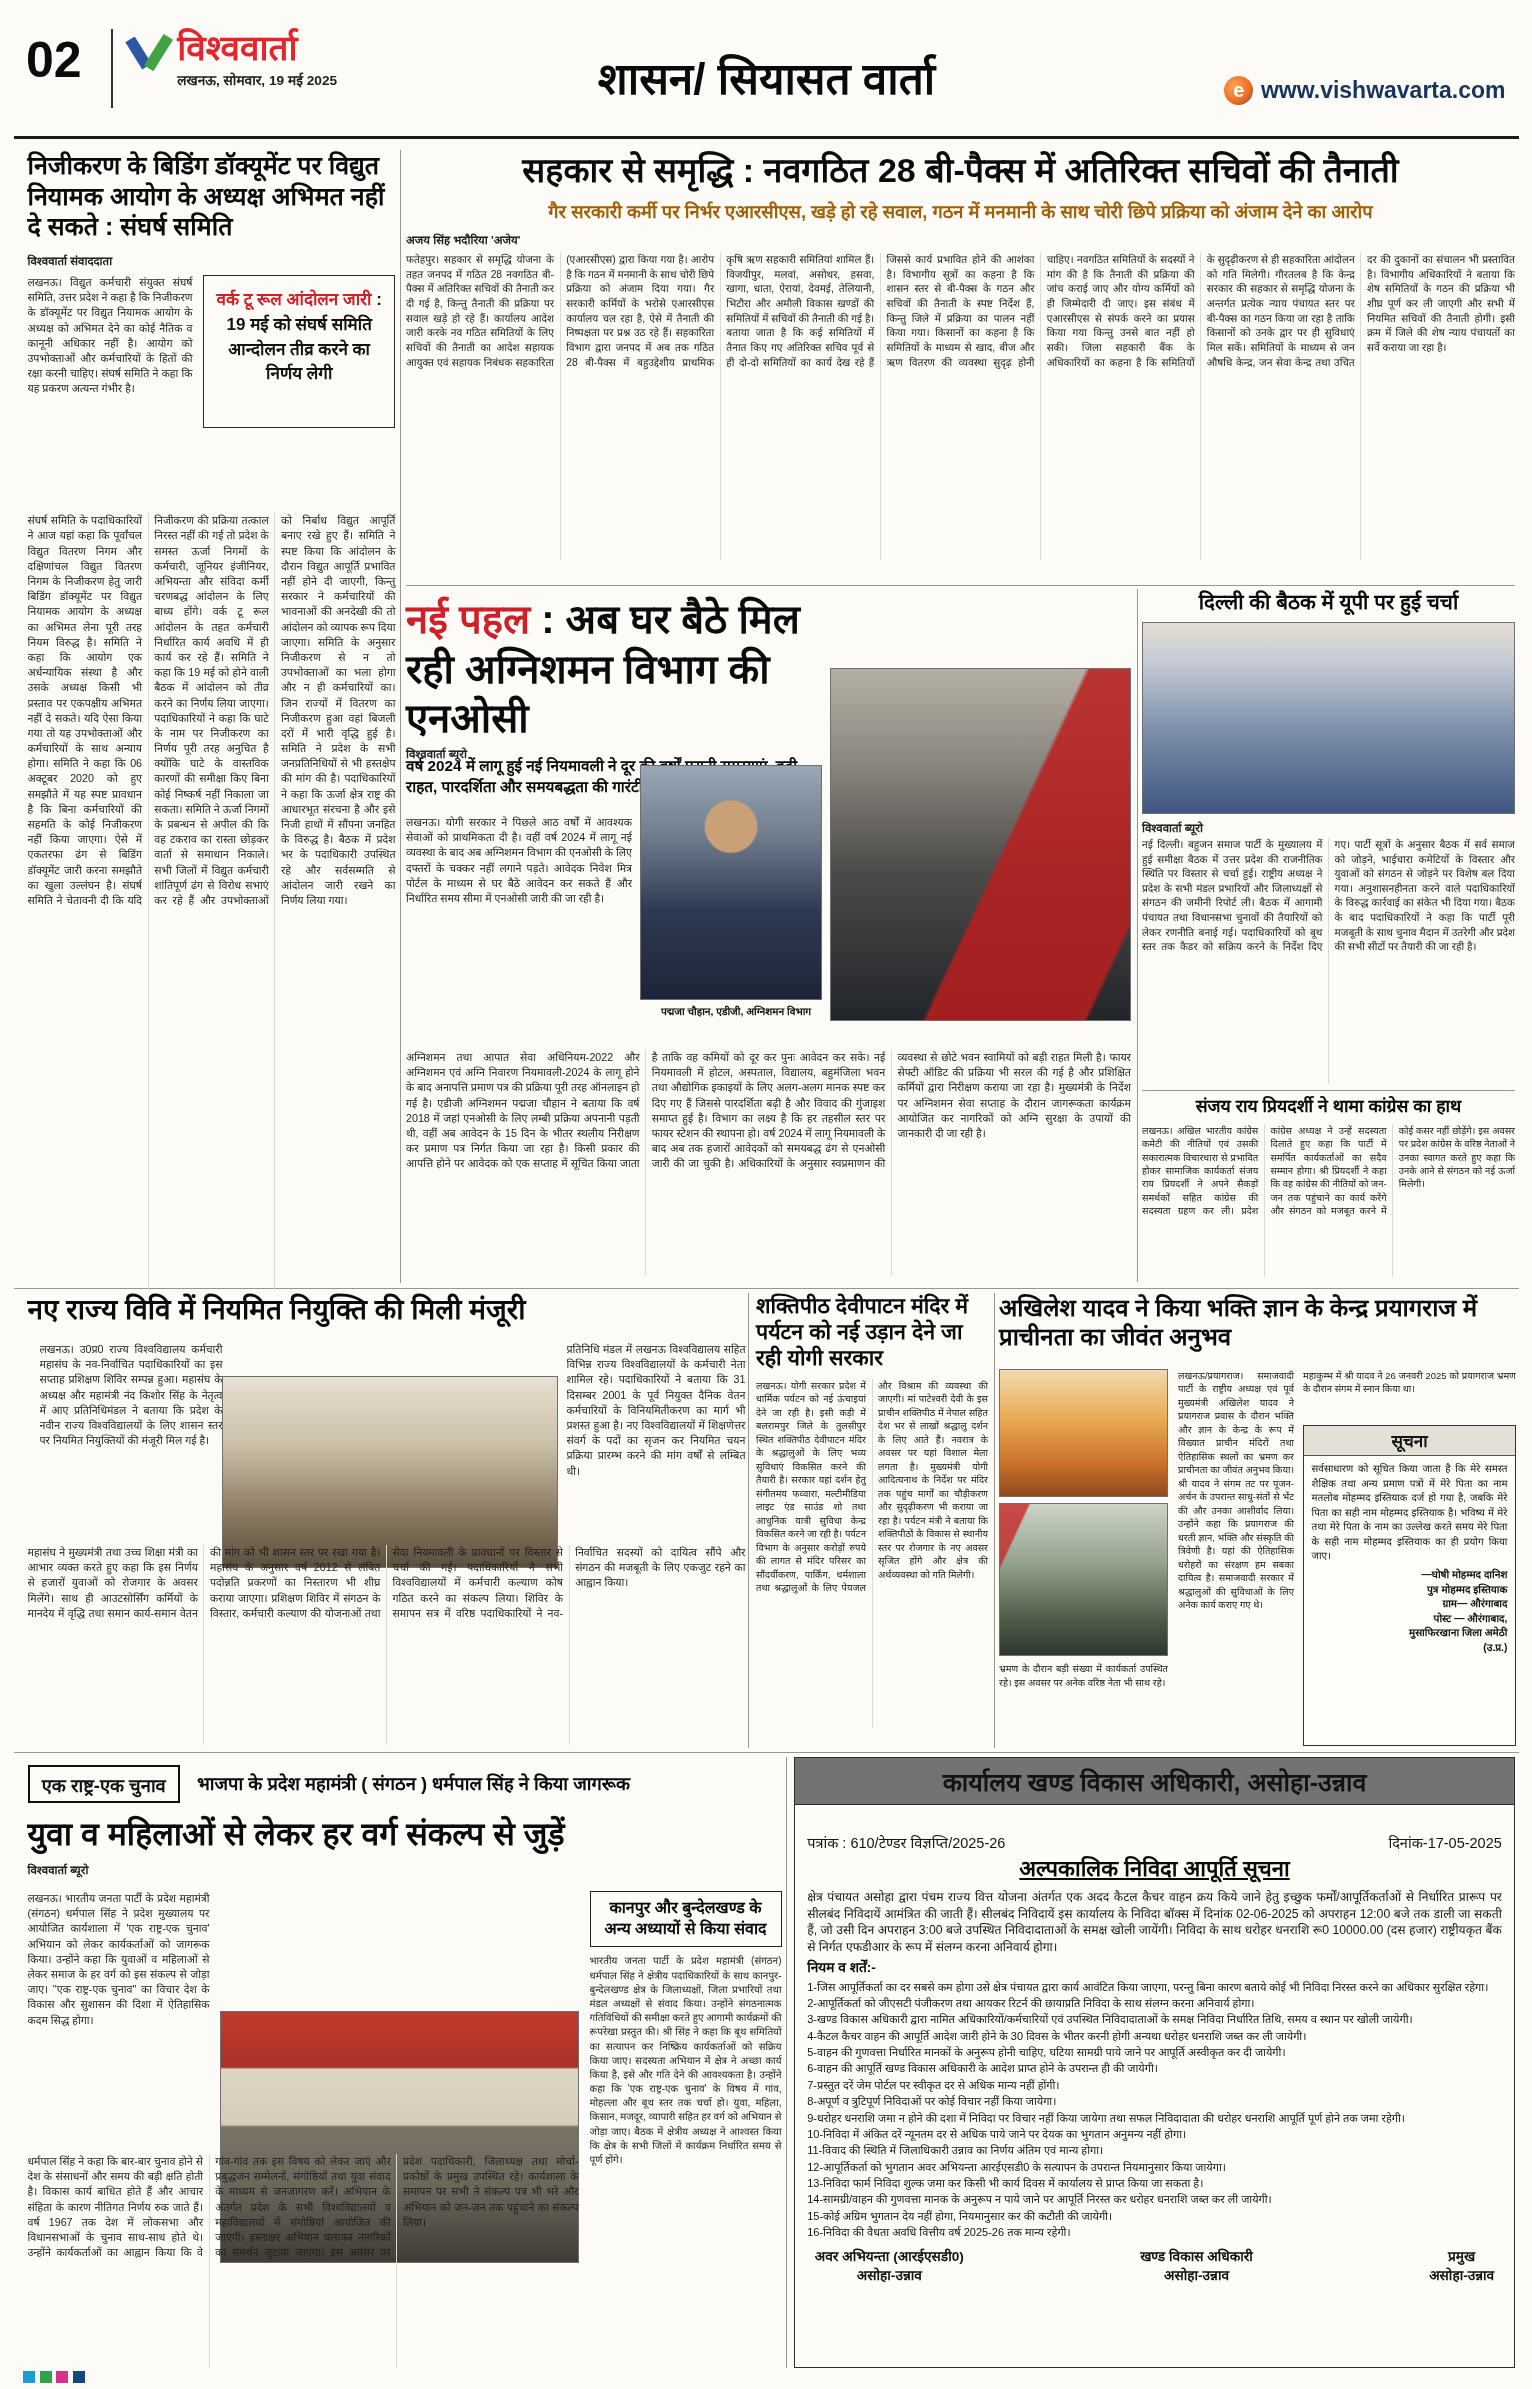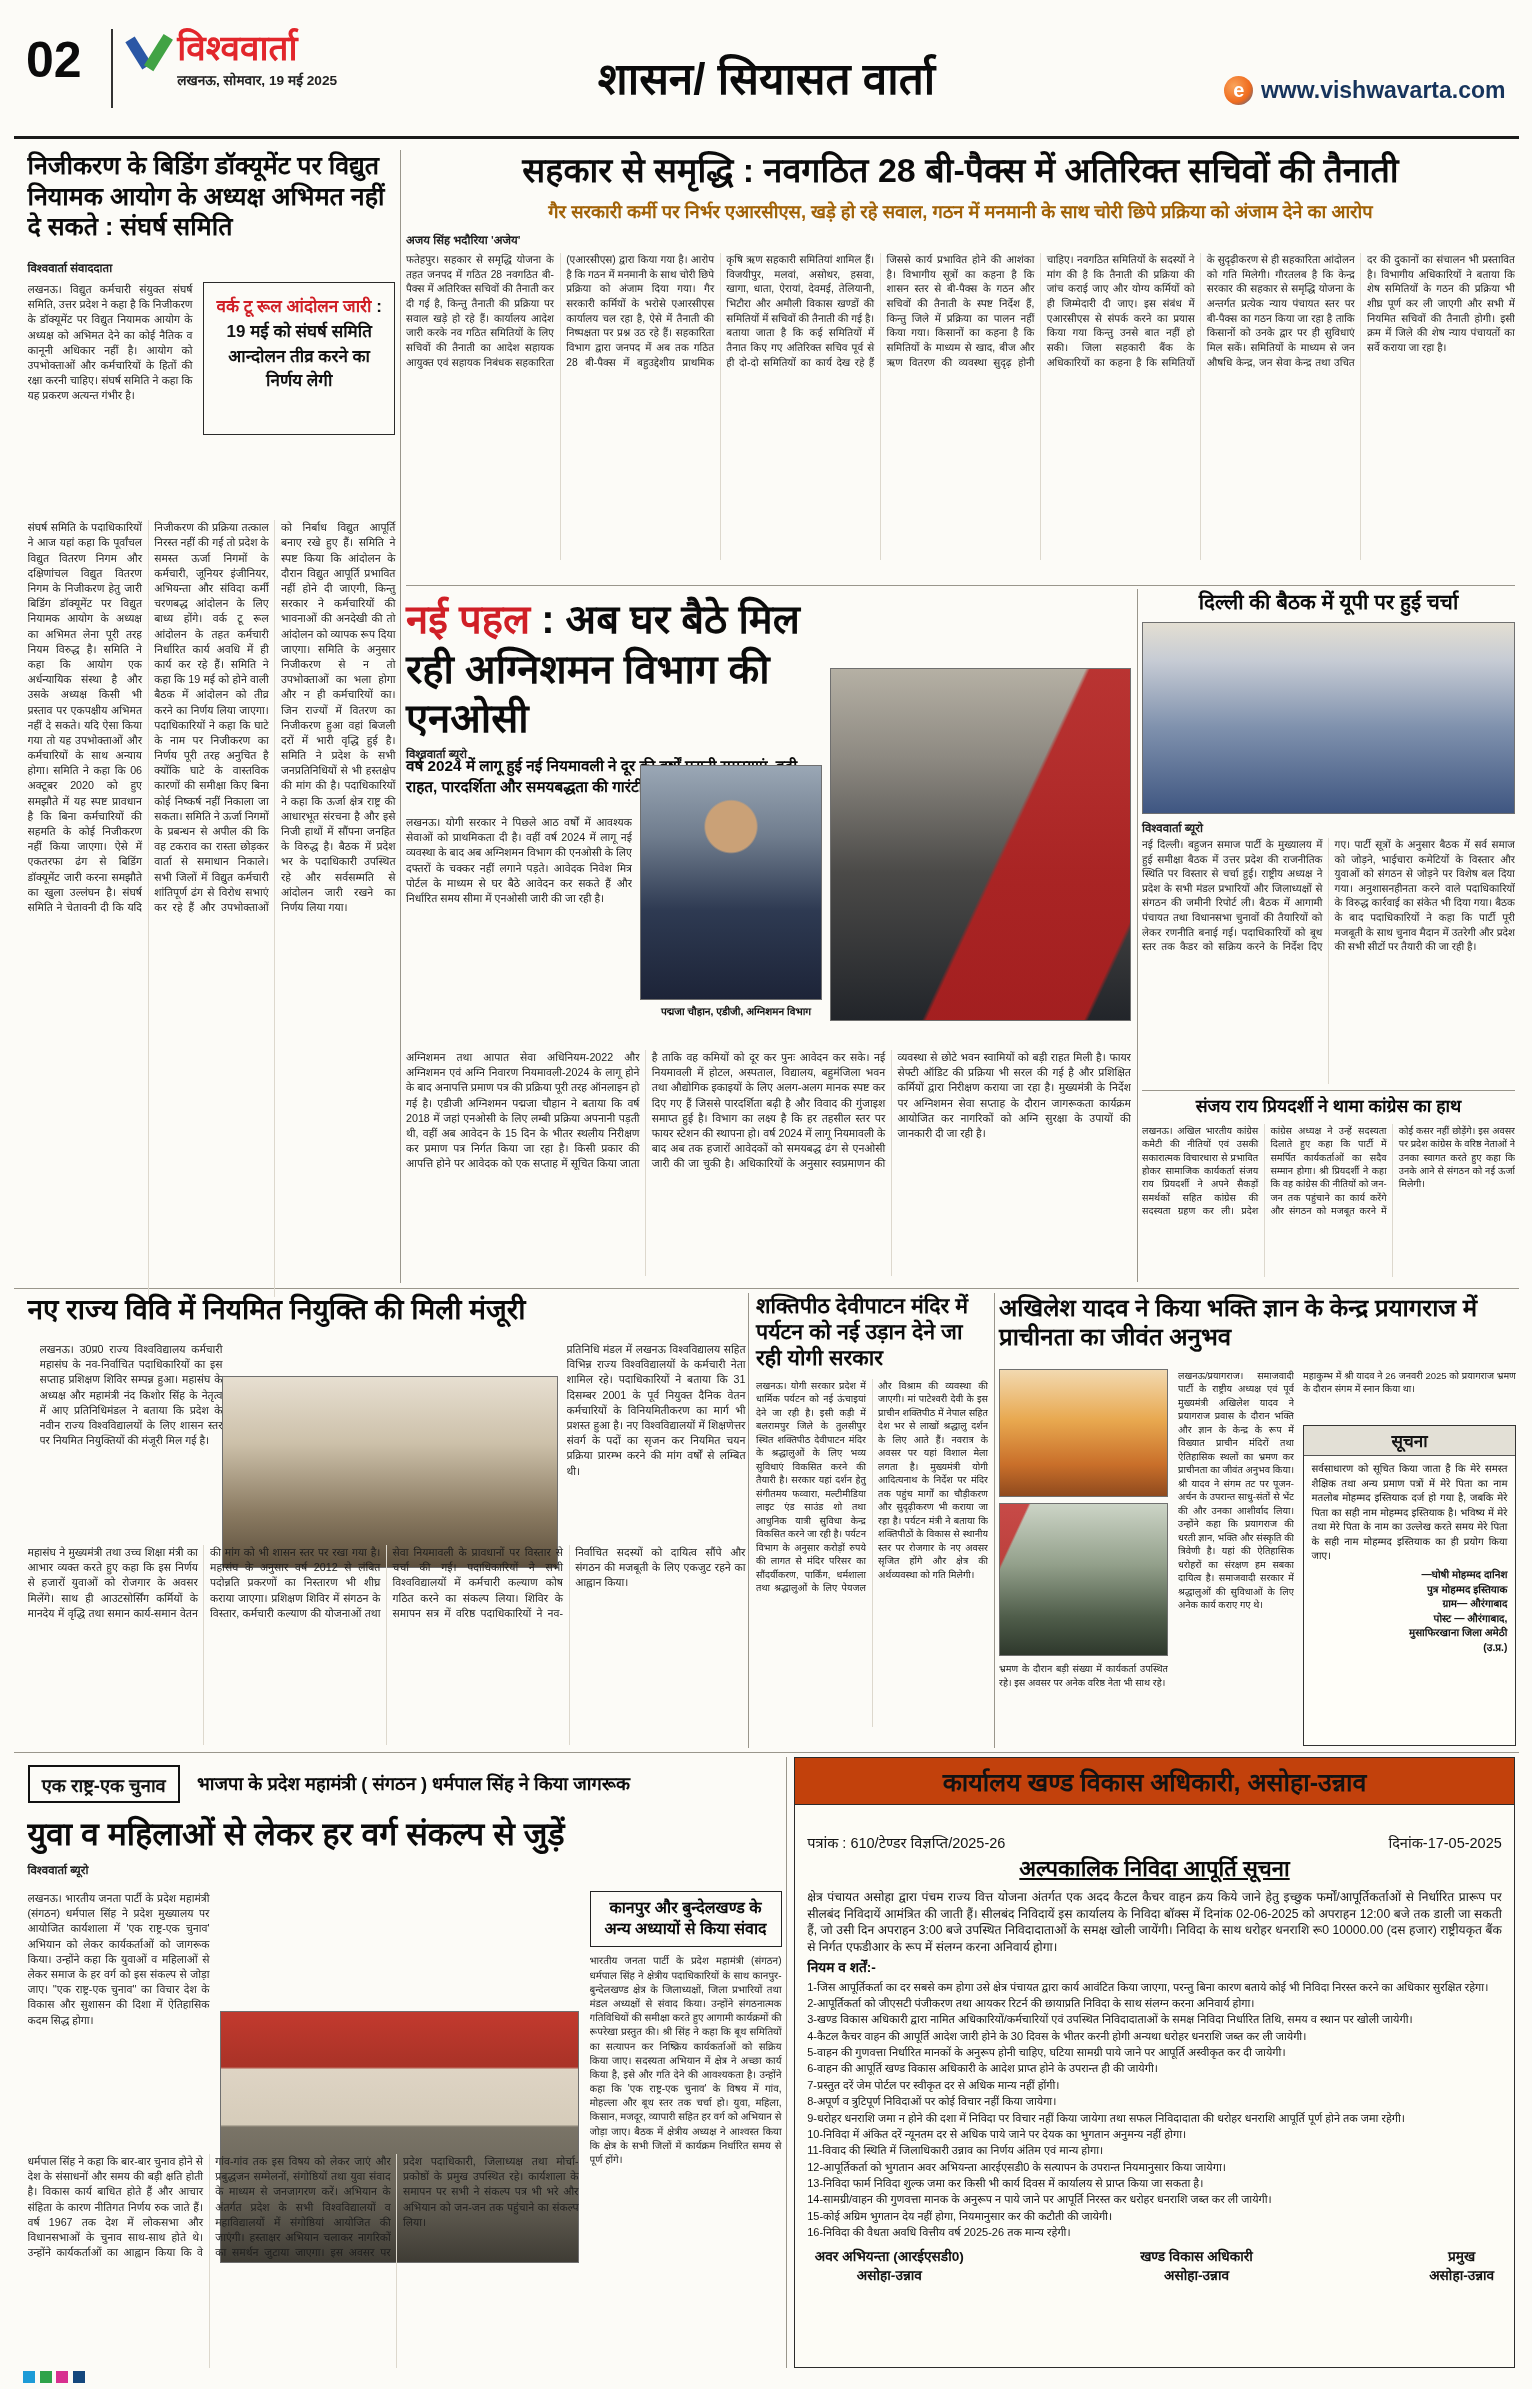--- a/index.html
+++ b/index.html
@@ -29,21 +29,21 @@
   .ph-univ { background:linear-gradient(180deg,#e7dfd1 0%,#ccc0a9 35%,#8a7a61 72%,#5c4f3d 100%); }
   .ph-saffron { background:linear-gradient(180deg,#f2d9b0 0%,#e8a84f 40%,#c96f2a 75%,#8f4a1e 100%); }
   .ph-flags { background:linear-gradient(115deg, rgba(198,40,40,.8) 0 12%, rgba(0,0,0,0) 13%),
               linear-gradient(180deg,#ccd4c6 0%,#93a08b 40%,#4f5d4a 75%,#2e382c 100%); }
   .ph-rally { background:linear-gradient(180deg,#c23a2e 0%,#a93227 22%,#ded4c4 23%,#d6ccba 45%,#7a7467 46%,#6b665a 70%,#3f3c35 100%); }
   .notice-box { border:1.5px solid #333; background:#fffef9; }
   .notice-title { background:#e3e0d6; border-bottom:0.8px solid #555; font-weight:700; font-size:17px; text-align:center; padding:3.1px 0; }
   .notice-body { font-size:10px; line-height:1.45; text-align:justify; padding:6.1px 7.6px 3.1px; }
   .notice-sign { white-space:pre-line; text-align:right; font-weight:700; font-size:10.3px; padding:1.5px 7.6px 6.1px; line-height:1.4; }
   .tender { border:1.5px solid #2c2c2c; background:#fdfcf6; overflow:hidden; }
-  .tender-office { background:#c2410c; border-bottom:1.5px solid #2c2c2c; font-weight:700; font-size:25px; text-align:center; padding:6.1px 0; }
+  .tender-office { background:#737373; border-bottom:1.5px solid #2c2c2c; font-weight:700; font-size:25px; text-align:center; padding:6.1px 0; }
   .tender-inner { padding:7.6px 12.2px 6.1px;margin-top:19px; }
   .rule-item { font-size:11px; line-height:1.28; text-align:justify; margin-bottom:2.3px; }
   .sig-item { white-space:pre-line; text-align:center; font-weight:700; font-size:13.7px; line-height:1.35; }
   .kicker-box { border:2.3px solid #111; font-weight:700; font-size:18.3px; padding:4.6px 12.2px; display:inline-block; }
   .mark { position:absolute; width:12.2px; height:12.2px; }
 </style>
 </head>
 <body>
 
 <div class="page">
@@ -74,21 +74,21 @@
   <div class="vrule" style="left:1137px;top:589px;height:693px;"></div>
   <div class="hrule" style="left:1142px;top:1090px;width:373px;"></div>
   <div class="hrule" style="left:13.7px;top:1288px;width:1505px;"></div>
   <div class="vrule" style="left:748px;top:1293px;height:455px;"></div>
   <div class="vrule" style="left:994px;top:1293px;height:455px;"></div>
   <div class="hrule" style="left:13.7px;top:1752px;width:1505px;"></div>
   <div class="vrule" style="left:786px;top:1757px;height:611px;"></div>
 
   <section class="abs" style="left:27.5px;top:150px;width:368px;height:1133px;">
     <h2 class="hl" style="font-size:25px;">निजीकरण के बिडिंग डॉक्यूमेंट पर विद्युत नियामक आयोग के अध्यक्ष अभिमत नहीं दे सकते : संघर्ष समिति</h2>
-    <div class="byline" style="margin-top:18px;">विश्ववार्ता संवाददाता</div>
+    <div class="byline" style="margin-top:11px;">विश्ववार्ता संवाददाता</div>
     <div style="display:flex;gap:10.7px;margin-top:7.6px;">
       <div class="body-text" style="width:165px;height:229px;">लखनऊ। विद्युत कर्मचारी संयुक्त संघर्ष समिति, उत्तर प्रदेश ने कहा है कि निजीकरण के डॉक्यूमेंट पर विद्युत नियामक आयोग के अध्यक्ष को अभिमत देने का कोई नैतिक व कानूनी अधिकार नहीं है। आयोग को उपभोक्ताओं और कर्मचारियों के हितों की रक्षा करनी चाहिए। संघर्ष समिति ने कहा कि यह प्रकरण अत्यन्त गंभीर है।</div>
       <div style="width:192px;height:153px;border:1.5px solid #2a2a2a;padding:12.2px 9.2px;text-align:center;line-height:1.45;">
         <span style="color:#d01f26;font-weight:700;font-size:17px;">वर्क टू रूल आंदोलन जारी </span><span style="font-weight:700;font-size:17px;">: 19 मई को संघर्ष समिति आन्दोलन तीव्र करने का निर्णय लेगी</span>
       </div>
     </div>
     <div class="body-text" style="margin-top:9.2px;height:777px;column-count:3;">संघर्ष समिति के पदाधिकारियों ने आज यहां कहा कि पूर्वांचल विद्युत वितरण निगम और दक्षिणांचल विद्युत वितरण निगम के निजीकरण हेतु जारी बिडिंग डॉक्यूमेंट पर विद्युत नियामक आयोग के अध्यक्ष का अभिमत लेना पूरी तरह नियम विरुद्ध है। समिति ने कहा कि आयोग एक अर्धन्यायिक संस्था है और उसके अध्यक्ष किसी भी प्रस्ताव पर एकपक्षीय अभिमत नहीं दे सकते। यदि ऐसा किया गया तो यह उपभोक्ताओं और कर्मचारियों के साथ अन्याय होगा। समिति ने कहा कि 06 अक्टूबर 2020 को हुए समझौते में यह स्पष्ट प्रावधान है कि बिना कर्मचारियों की सहमति के कोई निजीकरण नहीं किया जाएगा। ऐसे में एकतरफा ढंग से बिडिंग डॉक्यूमेंट जारी करना समझौते का खुला उल्लंघन है। संघर्ष समिति ने चेतावनी दी कि यदि निजीकरण की प्रक्रिया तत्काल निरस्त नहीं की गई तो प्रदेश के समस्त ऊर्जा निगमों के कर्मचारी, जूनियर इंजीनियर, अभियन्ता और संविदा कर्मी चरणबद्ध आंदोलन के लिए बाध्य होंगे। वर्क टू रूल आंदोलन के तहत कर्मचारी निर्धारित कार्य अवधि में ही कार्य कर रहे हैं। समिति ने कहा कि 19 मई को होने वाली बैठक में आंदोलन को तीव्र करने का निर्णय लिया जाएगा। पदाधिकारियों ने कहा कि घाटे के नाम पर निजीकरण का निर्णय पूरी तरह अनुचित है क्योंकि घाटे के वास्तविक कारणों की समीक्षा किए बिना कोई निष्कर्ष नहीं निकाला जा सकता। समिति ने ऊर्जा निगमों के प्रबन्धन से अपील की कि वह टकराव का रास्ता छोड़कर वार्ता से समाधान निकाले। सभी जिलों में विद्युत कर्मचारी शांतिपूर्ण ढंग से विरोध सभाएं कर रहे हैं और उपभोक्ताओं को निर्बाध विद्युत आपूर्ति बनाए रखे हुए हैं। समिति ने स्पष्ट किया कि आंदोलन के दौरान विद्युत आपूर्ति प्रभावित नहीं होने दी जाएगी, किन्तु सरकार ने कर्मचारियों की भावनाओं की अनदेखी की तो आंदोलन को व्यापक रूप दिया जाएगा। समिति के अनुसार निजीकरण से न तो उपभोक्ताओं का भला होगा और न ही कर्मचारियों का। जिन राज्यों में वितरण का निजीकरण हुआ वहां बिजली दरों में भारी वृद्धि हुई है। समिति ने प्रदेश के सभी जनप्रतिनिधियों से भी हस्तक्षेप की मांग की है। पदाधिकारियों ने कहा कि ऊर्जा क्षेत्र राष्ट्र की आधारभूत संरचना है और इसे निजी हाथों में सौंपना जनहित के विरुद्ध है। बैठक में प्रदेश भर के पदाधिकारी उपस्थित रहे और सर्वसम्मति से आंदोलन जारी रखने का निर्णय लिया गया।</div>
   </section>
 
   <section class="abs" style="left:406px;top:150px;width:1109px;height:432px;">

